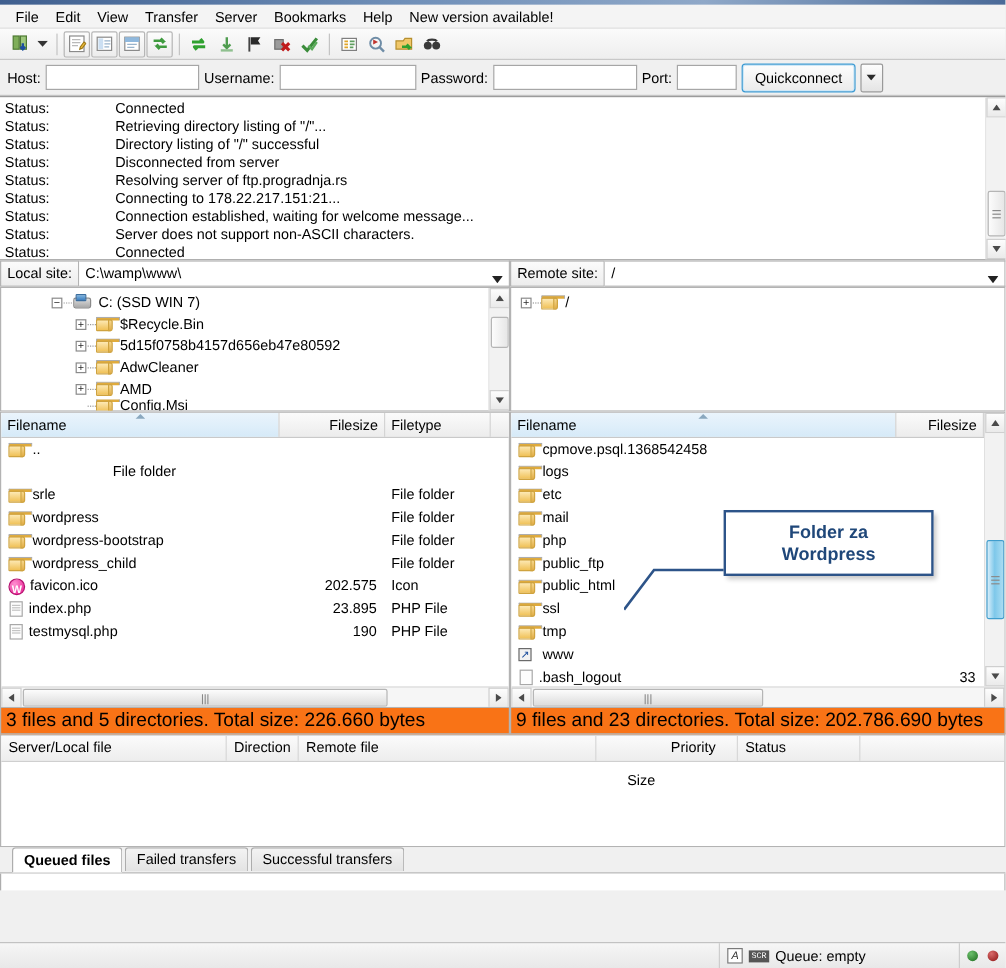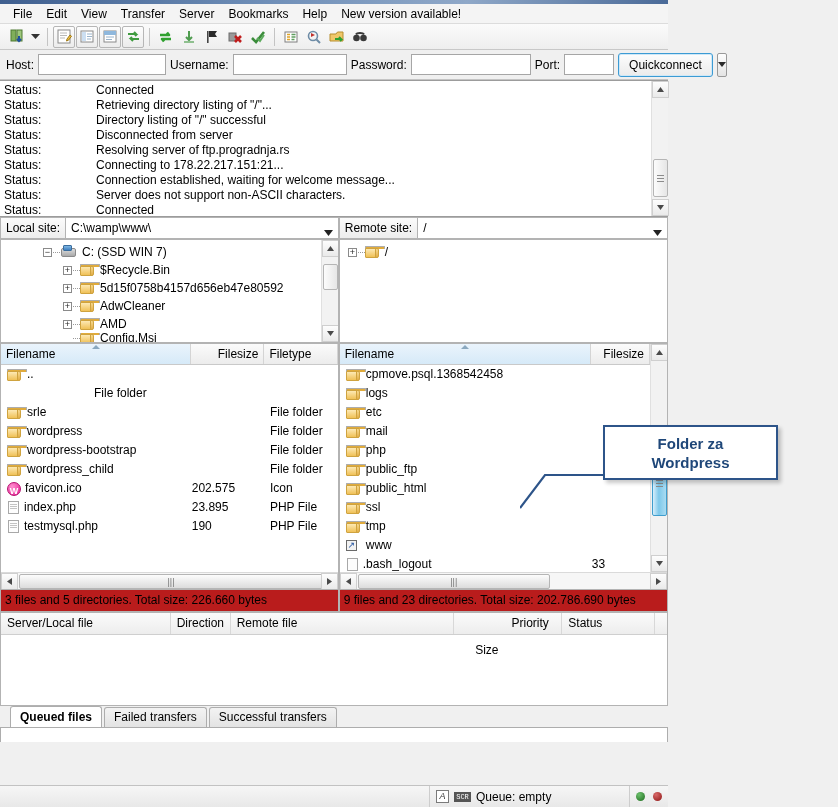--- a/index.html
+++ b/index.html
@@ -5,21 +5,21 @@
   * { box-sizing: border-box; }
   html, body {
     margin: 0; padding: 0;
     width: 838px; height: 807px;
     background: #f0f0f0;
     font-family: "Liberation Sans", sans-serif;
     font-size: 12px;
     color: #000;
     overflow: hidden;
   }
-  #app { position: relative; width: 668px; height: 807px; background:#f0f0f0; }
+  #app { position: relative; width: 838px; height: 807px; background:#f0f0f0; }
 
   
   .win-edge {
     height: 4px; width: 100%;
     background: linear-gradient(to right,#3f5f8f,#6f8fb8 40%,#8fa8c8 70%,#4a6a98);
   }
 
   
   .menubar {
     height: 20px; display: flex; align-items: center;
@@ -223,42 +223,42 @@
   }
   .lh-cell.sorted { background: linear-gradient(to bottom,#eaf4fc,#d6eaf8); }
   .lh-cell.num { justify-content:flex-end; }
   .sort-mark {
     position:absolute; left:50%; top:1px; margin-left:-4px;
     width:0;height:0;border-left:4px solid transparent;border-right:4px solid transparent;
     border-bottom:4px solid #8aa8bf;
   }
   .lrow { display:flex; height:19px; line-height:19px; font-size:12px; align-items:center; }
   .lr-name { display:flex; align-items:center; padding-left:6px; overflow:hidden; white-space:nowrap; }
-  .lr-size { text-align:left; padding-right:7px; white-space:nowrap; }
+  .lr-size { text-align:right; padding-right:7px; white-space:nowrap; }
   .lr-type { padding-left:5px; white-space:nowrap; }
 
   
   .pane-status {
-    height:22px; line-height:21px; font-size:12px; padding-left:4px;
-    background:#b91c1c; border:1px solid #b3b3b3; border-top:none;
+    height:22px; line-height:21px; font-size:16px; padding-left:4px;
+    background:#f97316; border:1px solid #b3b3b3; border-top:none;
     white-space:nowrap; overflow:hidden;
   }
 
   
   .queue {
     background:#fff; border:1px solid #b3b3b3; margin: 0 0 0 0;
     height: 94px; overflow:hidden;
   }
   .qh { display:flex; height:22px; background:linear-gradient(to bottom,#fbfbfb,#ededed);
         border-bottom:1px solid #cfcfcf; font-size:12px; }
   .qh-cell { border-right:1px solid #d8d8d8; padding:0 6px; line-height:21px; white-space:nowrap; }
   .qh-cell.num { text-align:right;margin-top:27px; }
 
   
-  .tabs { display:flex; align-items:flex-end; height:21px; padding-left:10px; background:#f0f0f0; }
+  .tabs { display:flex; align-items:flex-start; height:21px; padding-left:10px; background:#f0f0f0; }
   .tab {
     height:20px; line-height:19px; padding:0 9px; font-size:12px;
     border:1px solid #adadad; border-bottom:none; border-radius:3px 3px 0 0;
     background: linear-gradient(to bottom,#f3f3f3,#e3e3e3); margin-right:2px;
   }
   .tab.active { background:#fff; font-weight:bold; height:21px; line-height:20px; }
   .tab-strip-line { height:1px; background:#adadad; }
   .tabs-body { height:14px; background:#fff; border-left:1px solid #adadad; border-right:1px solid #adadad; }
 
   

